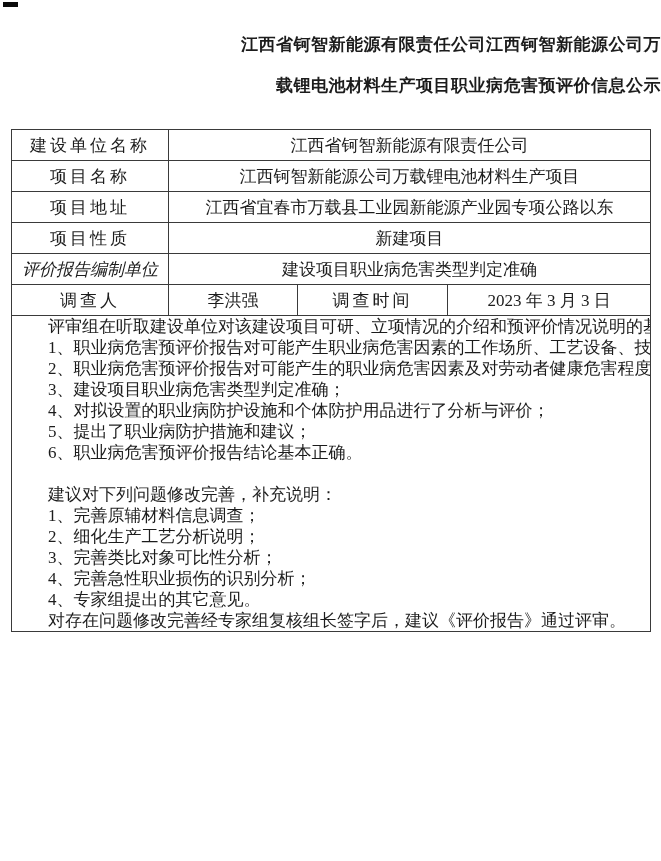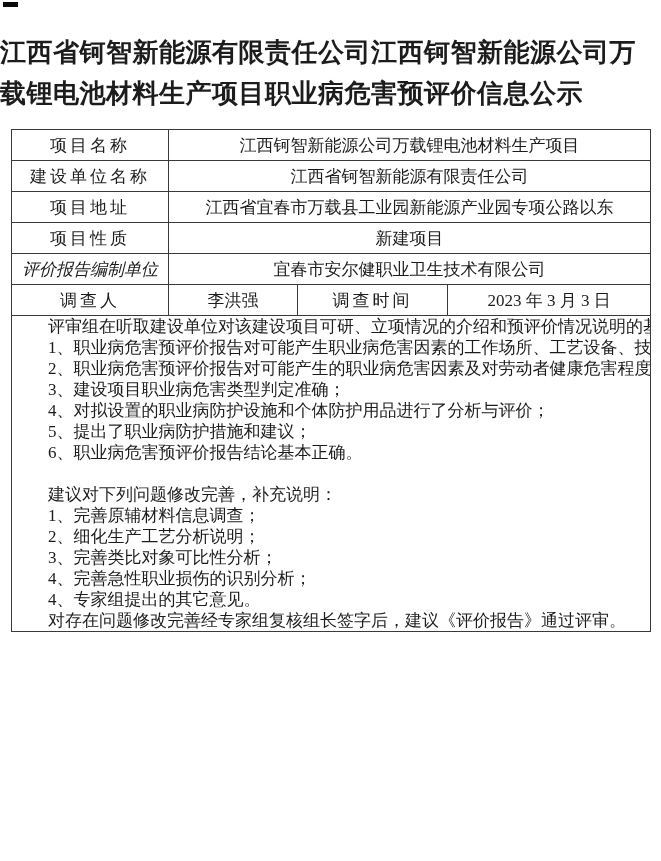--- a/index.html
+++ b/index.html
@@ -12,23 +12,23 @@
     color: #1c1c1c;
     overflow: hidden;
   }
   .scan-artifact {
     position: absolute;
     left: 3px; top: 2px;
     width: 15px; height: 5px;
     background: #0a0a0a;
   }
   .doc-title {
-    padding-top: 32px;
-    text-align: left;
-    font-size: 26px;
+    padding-top: 24px;
+    text-align: right;
+    font-size: 17px;
     font-weight: bold;
     line-height: 41px;
     letter-spacing: 0.5px;
   }
   .info-table-wrap {
     position: absolute;
     left: 11px; top: 129px;
     width: 639px;
   }
   table.info-table {
@@ -76,38 +76,38 @@
 <div class="info-table-wrap">
   <table class="info-table">
     <colgroup>
       <col style="width:157px">
       <col style="width:129px">
       <col style="width:150px">
       <col style="width:203px">
     </colgroup>
     <tbody>
       <tr>
+        <td class="label">建设单位名称</td>
+        <td class="value" colspan="3">江西省钶智新能源有限责任公司</td>
+      </tr>
+      <tr>
         <td class="label">项目名称</td>
         <td class="value" colspan="3">江西钶智新能源公司万载锂电池材料生产项目</td>
-      </tr>
-      <tr>
-        <td class="label">建设单位名称</td>
-        <td class="value" colspan="3">江西省钶智新能源有限责任公司</td>
       </tr>
       <tr>
         <td class="label">项目地址</td>
         <td class="value" colspan="3">江西省宜春市万载县工业园新能源产业园专项公路以东</td>
       </tr>
       <tr>
         <td class="label">项目性质</td>
         <td class="value" colspan="3">新建项目</td>
       </tr>
       <tr>
         <td class="label tight">评价报告编制单位</td>
-        <td class="value" colspan="3">宜春市安尔健职业卫生技术有限公司</td>
+        <td class="value" colspan="3">建设项目职业病危害类型判定准确</td>
       </tr>
       <tr>
         <td class="label">调查人</td>
         <td class="value">李洪强</td>
         <td class="label">调查时间</td>
         <td class="value">2023 年 3 月 3 日</td>
       </tr>
       <tr>
         <td class="opinion-cell" colspan="4">
           <p>评审组在听取建设单位对该建设项目可研、立项情况的介绍和预评价情况说明的基础上，查阅了有关资料，评审了《评价报告》，经过认真讨论，形成以下意见：</p>

